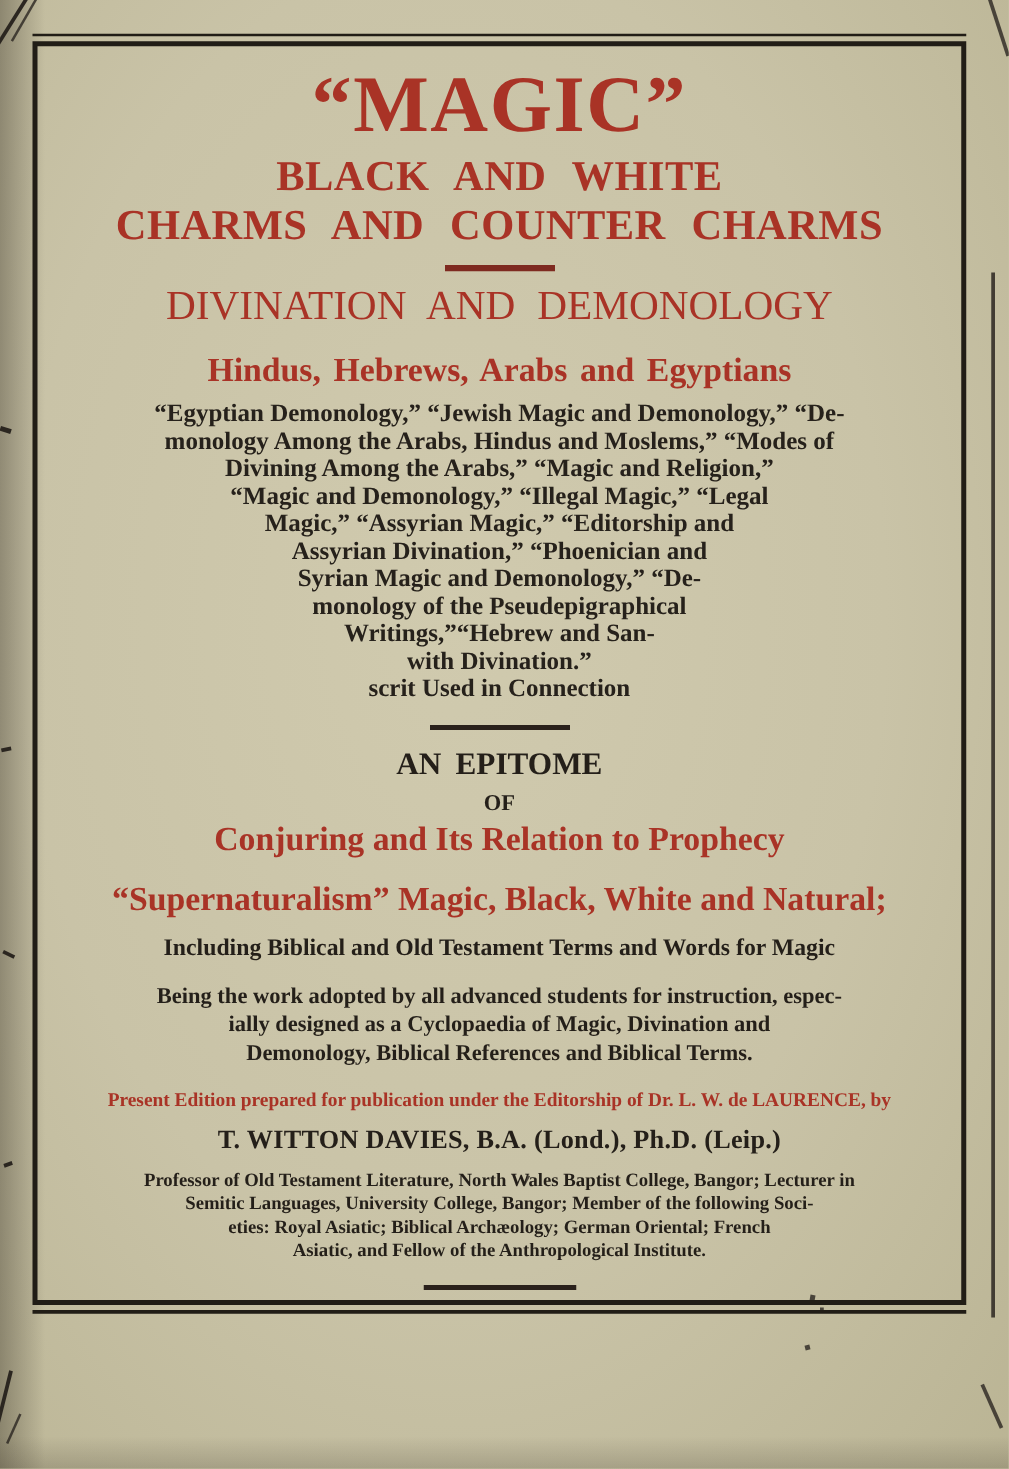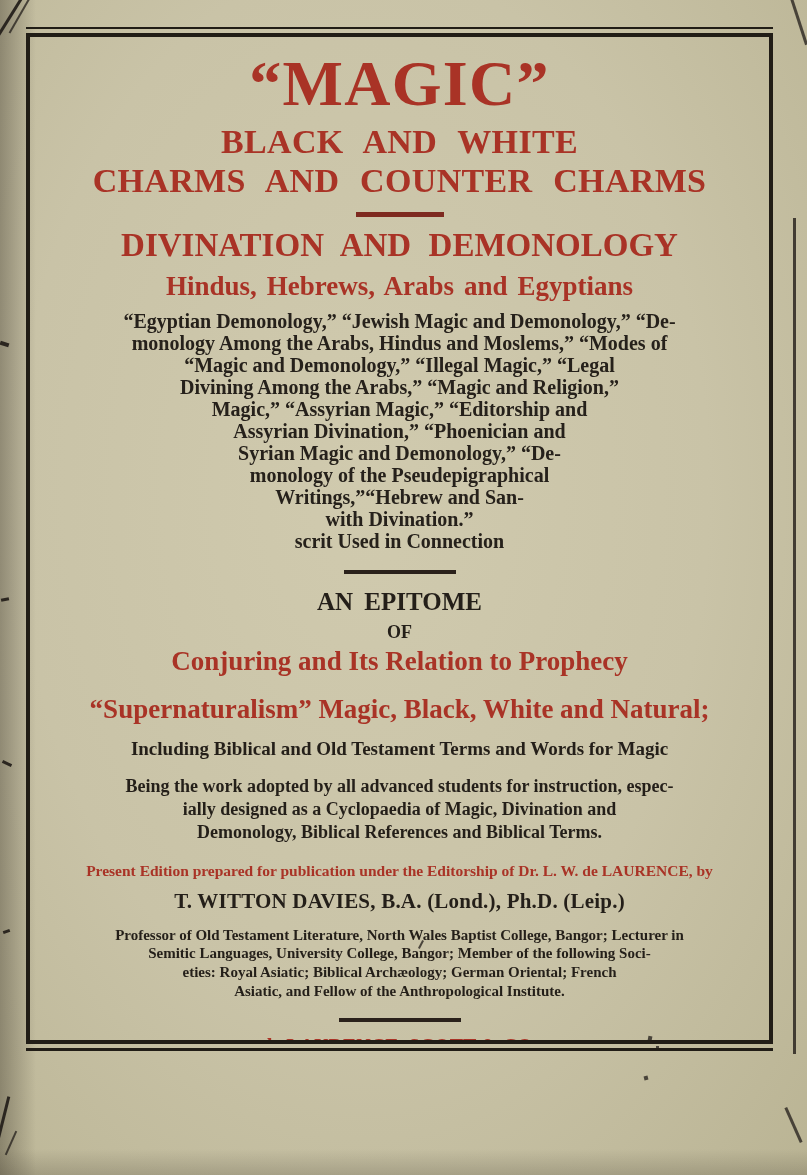--- a/index.html
+++ b/index.html
@@ -35,23 +35,23 @@
     text-align:center;
     overflow:hidden;
   }
   .red { color:#a93326; }
   .title    { font-size:64px; font-weight:700; line-height:1.02; letter-spacing:.02em; margin-bottom:6px; }
   .subtitle { font-size:34px; font-weight:700; line-height:1.15; word-spacing:.35em; letter-spacing:.01em; }
   .rule { background:#2a211b; margin-left:auto; margin-right:auto; }
   .rule-1 { width:88px;  height:5px; margin-top:12px; margin-bottom:10px; background:#7e2a20; }
   .rule-2 { width:112px; height:4px; margin-top:18px; margin-bottom:14px; }
   .rule-3 { width:122px; height:4px; margin-top:18px; margin-bottom:12px; }
-  .section  { font-size:33px; font-weight:700; line-height:1.15; word-spacing:.28em; }
+  .section  { font-size:33px; font-weight:400; line-height:1.15; word-spacing:.28em; }
   .among    { font-size:20px; font-weight:700; line-height:1.2; margin-top:3px; word-spacing:.18em; }
-  .peoples  { font-size:27px; font-weight:700; line-height:1.2; margin-top:5px; word-spacing:.12em; }
+  .peoples  { font-size:27px; font-weight:700; line-height:1.2; margin-top:15px; word-spacing:.12em; }
   .topics   { margin-top:7px; }
   .topic-line { font-size:20px; font-weight:700; line-height:1.1; color:#26211b; }
   .epitome  { font-size:25px; font-weight:700; line-height:1.15; word-spacing:.2em; }
   .of       { font-size:18px; font-weight:700; line-height:1.2; margin-top:5px; }
   .super    { font-size:27px; font-weight:700; line-height:1.24; margin-top:2px; }
   .super-first { margin-top:14px; }
   .including{ font-size:19px; font-weight:700; line-height:1.2; margin-top:12px; }
   .being    { margin-top:14px; }
   .being-line { font-size:18px; font-weight:700; line-height:1.28; }
   .edition  { font-size:15.5px; font-weight:700; line-height:1.2; margin-top:18px; }
@@ -96,22 +96,22 @@
       <div class="subtitle red">CHARMS AND COUNTER CHARMS</div>
 
       <div class="rule rule-1"></div>
 
       <div class="section red">DIVINATION AND DEMONOLOGY</div>
       <div class="peoples red">Hindus, Hebrews, Arabs and Egyptians</div>
 
       <div class="topics">
         <div class="topic-line">“Egyptian Demonology,” “Jewish Magic and Demonology,” “De-</div>
         <div class="topic-line">monology Among the Arabs, Hindus and Moslems,” “Modes of</div>
+        <div class="topic-line">Divining Among the Arabs,” “Magic and Religion,”</div>
         <div class="topic-line">“Magic and Demonology,” “Illegal Magic,” “Legal</div>
-        <div class="topic-line">Divining Among the Arabs,” “Magic and Religion,”</div>
         <div class="topic-line">Magic,” “Assyrian Magic,” “Editorship and</div>
         <div class="topic-line">Assyrian Divination,” “Phoenician and</div>
         <div class="topic-line">Syrian Magic and Demonology,” “De-</div>
         <div class="topic-line">monology of the Pseudepigraphical</div>
         <div class="topic-line">Writings,”“Hebrew and San-</div>
         <div class="topic-line">with Divination.”</div>
         <div class="topic-line">scrit Used in Connection</div>
       </div>
 
       <div class="rule rule-2"></div>

